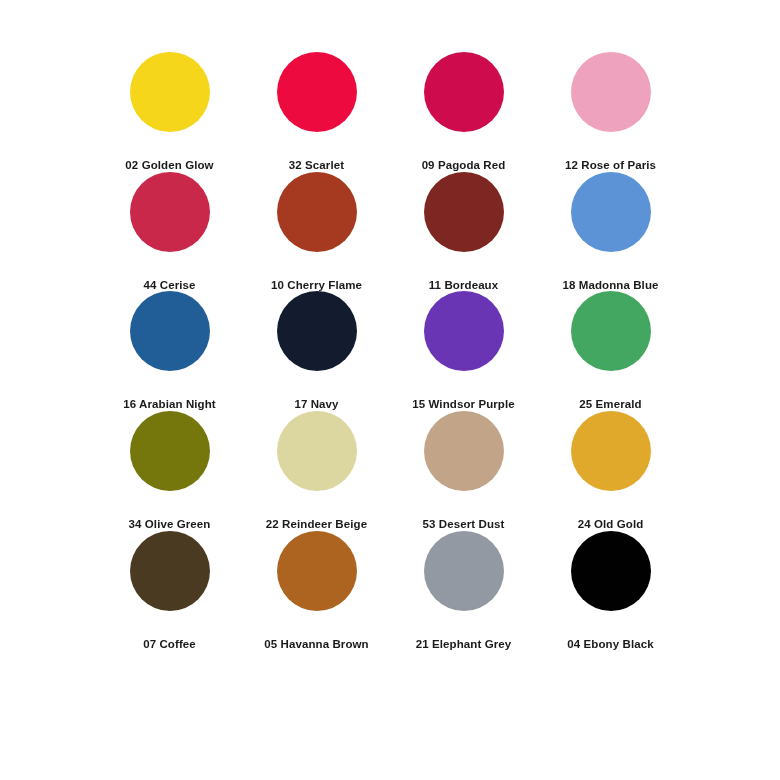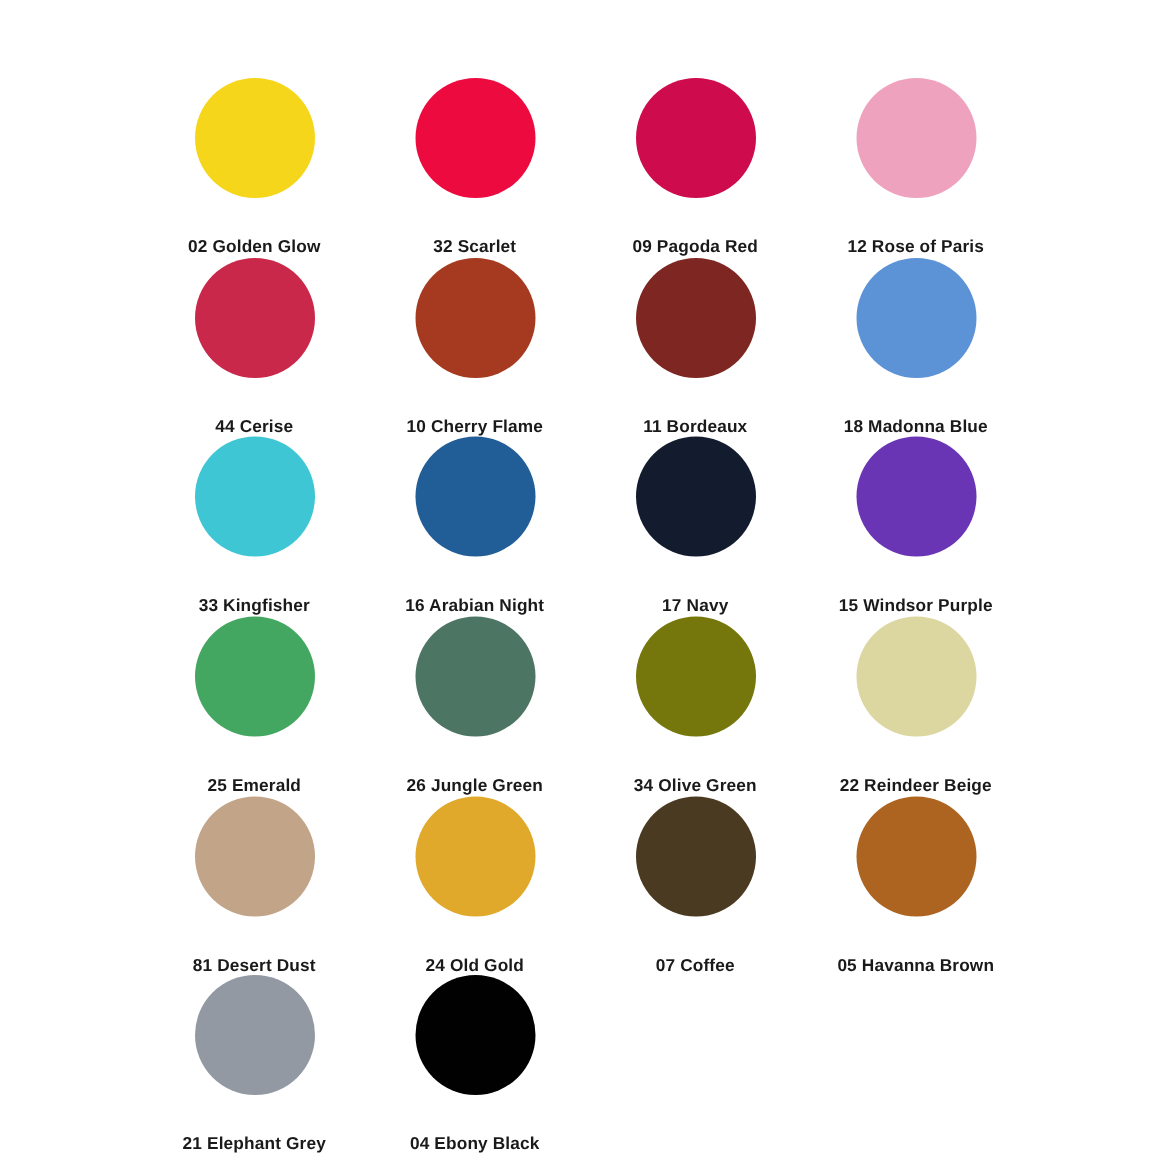--- a/index.html
+++ b/index.html
@@ -78,54 +78,46 @@
     </div>
     <div class="swatch-cell">
       <div class="swatch-circle" style="background: rgb(126, 39, 34);"></div>
       <div class="swatch-label">11 Bordeaux</div>
     </div>
     <div class="swatch-cell">
       <div class="swatch-circle" style="background: rgb(92, 146, 214);"></div>
       <div class="swatch-label">18 Madonna Blue</div>
     </div>
     <div class="swatch-cell">
-      <div class="swatch-circle" style="background: rgb(63, 198, 212);"></div>
-      <div class="swatch-label">33 Kingfisher</div>
-    </div>
-    <div class="swatch-cell">
       <div class="swatch-circle" style="background: rgb(33, 93, 150);"></div>
       <div class="swatch-label">16 Arabian Night</div>
     </div>
     <div class="swatch-cell">
       <div class="swatch-circle" style="background: rgb(18, 28, 46);"></div>
       <div class="swatch-label">17 Navy</div>
     </div>
     <div class="swatch-cell">
       <div class="swatch-circle" style="background: rgb(106, 53, 181);"></div>
       <div class="swatch-label">15 Windsor Purple</div>
     </div>
     <div class="swatch-cell">
       <div class="swatch-circle" style="background: rgb(68, 167, 97);"></div>
       <div class="swatch-label">25 Emerald</div>
     </div>
     <div class="swatch-cell">
-      <div class="swatch-circle" style="background: rgb(77, 117, 100);"></div>
-      <div class="swatch-label">26 Jungle Green</div>
-    </div>
-    <div class="swatch-cell">
       <div class="swatch-circle" style="background: rgb(117, 118, 11);"></div>
       <div class="swatch-label">34 Olive Green</div>
     </div>
     <div class="swatch-cell">
       <div class="swatch-circle" style="background: rgb(220, 214, 160);"></div>
       <div class="swatch-label">22 Reindeer Beige</div>
     </div>
     <div class="swatch-cell">
       <div class="swatch-circle" style="background: rgb(194, 164, 137);"></div>
-      <div class="swatch-label">81 Desert Dust</div>
+      <div class="swatch-label">53 Desert Dust</div>
     </div>
     <div class="swatch-cell">
       <div class="swatch-circle" style="background: rgb(224, 169, 43);"></div>
       <div class="swatch-label">24 Old Gold</div>
     </div>
     <div class="swatch-cell">
       <div class="swatch-circle" style="background: rgb(74, 58, 33);"></div>
       <div class="swatch-label">07 Coffee</div>
     </div>
     <div class="swatch-cell">

